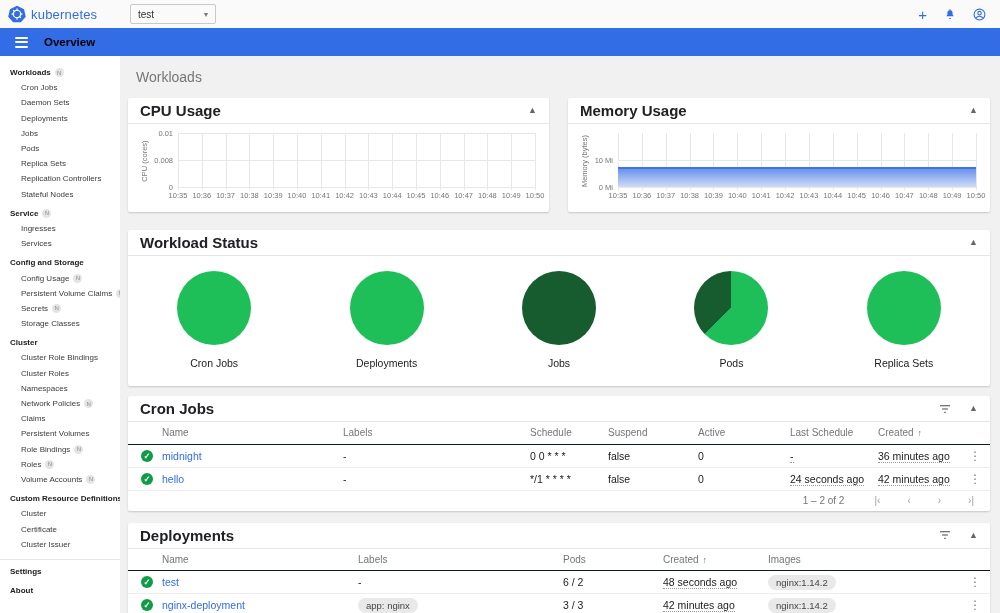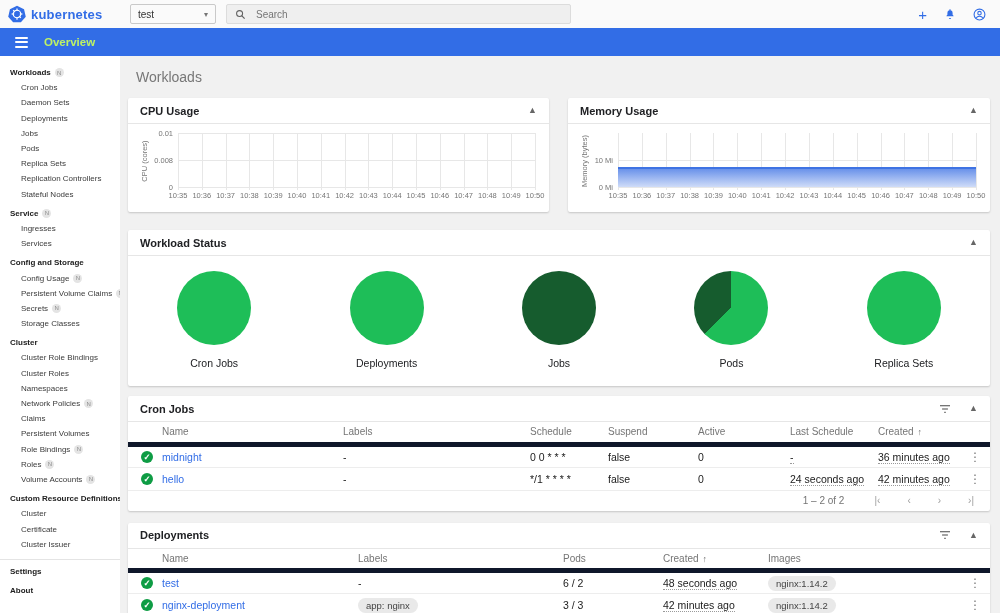--- a/index.html
+++ b/index.html
@@ -2,50 +2,50 @@
 <html><head>
 <meta charset="utf-8">
 <style>
   html,body{margin:0;padding:0;background:#e8e8e8;}
   *{box-sizing:border-box;}
   .app{width:1000px;height:613px;font-family:"Liberation Sans",sans-serif;background:#f1f1f1;overflow:hidden;position:relative;}
 
   
   .top-header{height:28px;background:#fafafa;display:flex;align-items:center;padding:0 14px 0 8px;}
   .logo{display:flex;align-items:center;gap:5px;width:110px;cursor:pointer;}
-  .logo-text{color:#326de6;font-weight:bold;font-size:13px;letter-spacing:.2px;}
+  .logo-text{color:#326de6;font-weight:normal;font-size:13px;letter-spacing:.2px;}
   .ns-select{width:86px;height:20px;border:1px solid #c9c9c9;border-radius:2px;display:flex;align-items:center;padding:0 7px;font-size:10px;color:#333;margin-left:12px;background:#fafafa;cursor:pointer;}
   .ns-caret{margin-left:auto;color:#757575;font-size:8px;}
   .search-box{margin-left:10px;width:345px;height:20px;background:#efefef;border:1px solid #dcdcdc;border-radius:2px;display:flex;align-items:center;padding:0 8px;gap:8px;}
   .search-box input{border:0;background:transparent;outline:0;font-size:10px;flex:1;color:#333;font-family:"Liberation Sans",sans-serif;}
   .header-icons{margin-left:auto;display:flex;align-items:center;gap:17px;}
   .hicon{color:#326de6;font-size:13px;line-height:1;cursor:pointer;display:flex;align-items:center;}
 
   
-  .app-bar{height:28px;background:#326de6;display:flex;align-items:center;color:#bef264;padding:0 10px;}
+  .app-bar{height:28px;background:#326de6;display:flex;align-items:center;color:#000000;padding:0 10px;}
   .burger{width:13px;display:flex;flex-direction:column;gap:2.5px;margin:0 6px 0 5px;cursor:pointer;}
   .burger span{height:2px;background:#fff;border-radius:1px;}
   .app-bar-title{font-size:11.5px;font-weight:bold;margin-left:10px;}
 
   
   .body{display:flex;height:557px;}
   .sidebar{width:120px;background:#fff;padding-top:9px;font-size:8px;overflow:hidden;flex:none;}
   .side-item{display:flex;align-items:center;height:15.2px;padding-left:10px;color:#303030;cursor:pointer;white-space:nowrap;}
   .side-item.sub{padding-left:21px;color:#3a3a3a;}
   .side-item.head{font-weight:bold;margin-top:4px;color:#212121;}
   .side-item.head:first-child{margin-top:0;}
   .badge{width:9px;height:9px;border-radius:50%;background:#e4e4e4;color:#8a8a8a;font-size:6px;display:flex;align-items:center;justify-content:center;margin-left:4px;font-weight:normal;flex:none;}
   .side-divider{border-top:1px solid #e4e4e4;margin:7px 0 3px;}
 
   .content{flex:1;padding:10px 10px 0 8px;overflow:hidden;}
   .page-title{color:#777;font-size:14px;margin:3px 0 13px 8px;}
 
   .card{background:#fff;border-radius:2px;box-shadow:0 1px 2px rgba(0,0,0,.18);}
   .card-head{height:26px;display:flex;align-items:center;padding:0 12px;border-bottom:1px solid #e6e6e6;}
-  .card-title{font-size:11px;color:#202124;font-weight:bold;}
+  .card-title{font-size:15px;color:#202124;font-weight:bold;}
   .head-tools{margin-left:auto;display:flex;align-items:center;gap:18px;}
   .caret{color:#666;font-size:9px;cursor:pointer;line-height:1;}
   .filter-ico{cursor:pointer;display:flex;align-items:center;}
 
   
   .charts-row{display:flex;gap:19px;}
   .chart-card{width:421px;height:114px;}
   .chart-card.grow{flex:1;width:auto;}
   .chart{position:relative;height:86px;padding:9px 14px 0 50px;}
   .plot{position:relative;height:55px;border-bottom:1px solid #d8d8d8;}
@@ -60,21 +60,21 @@
   .status-card{margin-top:18px;height:156px;}
   .status-row{display:flex;padding-top:15px;}
   .status-item{flex:1;display:flex;flex-direction:column;align-items:center;}
   .pie{width:74px;height:74px;border-radius:50%;}
   .status-label{margin-top:12px;font-size:10.5px;color:#202124;}
 
   
   .table-card{margin-top:10px;}
   .table-card.second{margin-top:12px;}
   .tbl{width:100%;border-collapse:collapse;table-layout:fixed;font-size:10.5px;color:#212121;}
-  .tbl th{font-size:10px;color:#757575;font-weight:normal;text-align:left;height:22px;border-bottom:5px solid #0f172a;padding:0;white-space:nowrap;}
+  .tbl th{font-size:10px;color:#757575;font-weight:normal;text-align:left;height:22px;border-bottom:1px solid #0f172a;padding:0;white-space:nowrap;}
   .tbl td{height:23px;border-bottom:1px solid #ededed;padding:0;white-space:nowrap;overflow:hidden;}
   .sort-arrow{font-size:9px;color:#757575;margin-left:4px;}
   .status-ico{width:12px;height:12px;border-radius:50%;background:#0e9c44;color:#fff;font-size:8.5px;display:flex;align-items:center;justify-content:center;margin-left:13px;font-weight:bold;}
   .cell-link{color:#326de6;cursor:pointer;}
   .cell-time{border-bottom:1px dotted #9a9a9a;cursor:default;}
   .chip{display:inline-block;background:#e9e9e9;border-radius:9px;padding:2px 8px;font-size:9.5px;color:#444;}
   .kebab{color:#757575;font-size:12px;text-align:center;cursor:pointer;}
   .tbl-foot{height:20px;display:flex;align-items:center;justify-content:flex-end;padding:0 16px;color:#757575;font-size:10px;}
   .page-icons{display:flex;gap:27px;color:#9e9e9e;font-size:10px;margin-left:30px;}
   .page-icons span{cursor:pointer;}
@@ -96,27 +96,20 @@
           <line x1="15.7" y1="12" x2="19.2" y2="12"></line>
           <line x1="6.9" y1="6.9" x2="9.4" y2="9.4"></line>
           <line x1="14.6" y1="14.6" x2="17.1" y2="17.1"></line>
         </g>
       </svg>
       <span class="logo-text">kubernetes</span>
     </div>
     <div class="ns-select">
       <span>test</span>
       <span class="ns-caret">▾</span>
-    </div>
-    <div class="search-box">
-      <svg width="11" height="11" viewBox="0 0 24 24">
-        <circle cx="10" cy="10" r="6.5" fill="none" stroke="#616161" stroke-width="2.4"></circle>
-        <line x1="15" y1="15" x2="21" y2="21" stroke="#616161" stroke-width="2.6"></line>
-      </svg>
-      <input type="text" placeholder="Search" style="">
     </div>
     <div class="header-icons">
       <span class="hicon" style="font-size:15px;">+</span>
       <span class="hicon">
         <svg width="12" height="12" viewBox="0 0 24 24" fill="#326de6">
             <path d="M12 22a2.2 2.2 0 0 0 2.2-2.2h-4.4A2.2 2.2 0 0 0 12 22zm7-5.5v-1l-1.8-1.8V9.5A5.2 5.2 0 0 0 13 4.3V3a1 1 0 1 0-2 0v1.3A5.2 5.2 0 0 0 6.8 9.5v4.2L5 15.5v1z"></path>
           </svg>
       </span>
       <span class="hicon">
         <svg width="13" height="13" viewBox="0 0 24 24" fill="none" stroke="#326de6" stroke-width="2">

